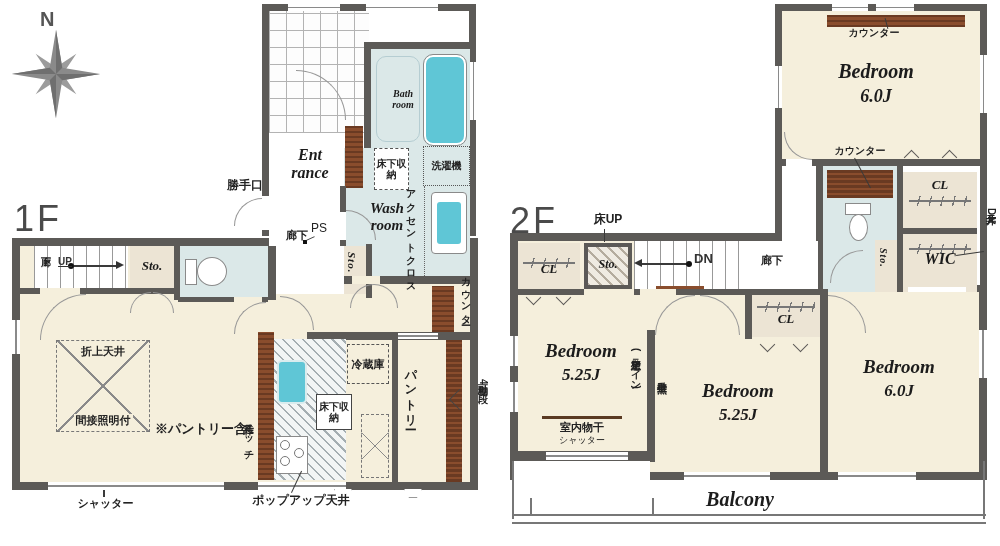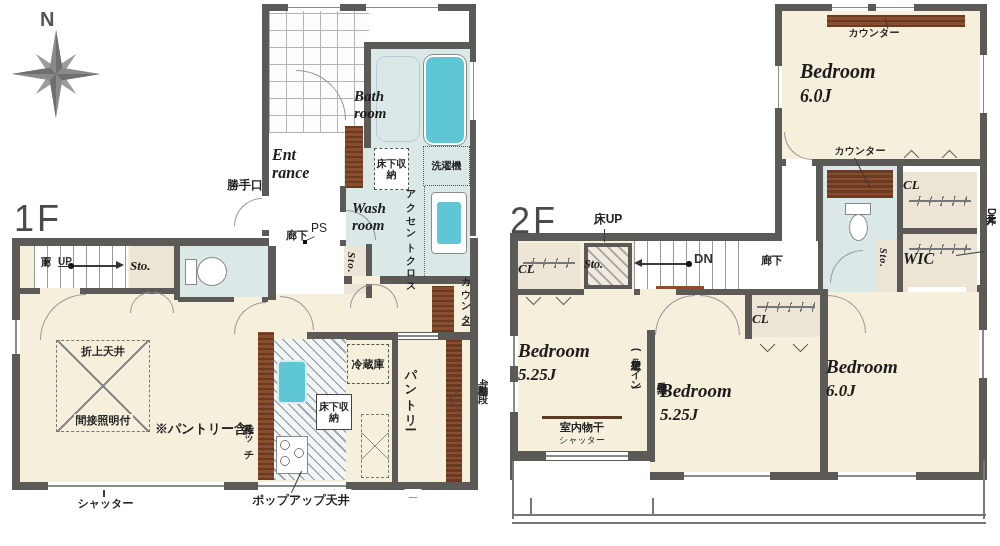--- a/index.html
+++ b/index.html
@@ -9,21 +9,21 @@
   .abs  { position:absolute; }
   .wall { position:absolute; background:#5c5a57; }
   .shell{ position:absolute; border:7px solid #5c5a57; background:#fff; }
   .shell.b8{ border-width:8px; }
   .room { position:absolute; }
   .cream{ background:#f5efdc; }
   .blue { background:#dbe8e8; }
   .beige{ background:#ece4d4; }
   .jp   { position:absolute; color:#222; font-weight:700; text-align:center; line-height:1.15; }
   .en   { position:absolute; font-family:"Liberation Serif", serif; font-style:italic; font-weight:700;
-          color:#1c1c1c; text-align:left; line-height:1.12; }
+          color:#1c1c1c; text-align:center; line-height:1.12; }
   .vt   { writing-mode:vertical-rl; letter-spacing:2px; text-align:left; }
   .floorlbl{ position:absolute; color:#4a4a4a; font-size:36px; letter-spacing:3px; font-weight:500; }
   .window-h{ position:absolute; background:linear-gradient(180deg,#fff 0 38%,#8a8a8a 38% 62%,#fff 62%); }
   .window-v{ position:absolute; background:linear-gradient(90deg,#fff 0 38%,#8a8a8a 38% 62%,#fff 62%); }
   .tile { background:#fdfdfd;
           background-image:repeating-linear-gradient(90deg,#b3b3b3 0 1px,transparent 1px 17px),
                            repeating-linear-gradient(0deg,#b3b3b3 0 1px,transparent 1px 17px); }
   .stairs{ background:#fff;
            background-image:repeating-linear-gradient(90deg,#999 0 1.2px,transparent 1.2px 13px); }
   .wood-h{ background:repeating-linear-gradient(0deg,#6a3a22 0 2.5px,#8a4d2d 2.5px 5px); }
@@ -165,21 +165,21 @@
 
   <div class="dot" style="left:303px;top:240px;width:4px;height:4px;border-radius:0;"></div>
   <div class="line" style="left:306px;top:238px;width:9px;height:1.2px;transform:rotate(-25deg);"></div>
 
   <div class="line" style="left:296px;top:470px;width:1.4px;height:24px;transform:rotate(25deg);"></div>
 
   <div class="en" style="left:272px;top:146px;width:76px;font-size:16px;">
     <div>Ent</div>
     <div>rance</div>
   </div>
-  <div class="en" style="left:354px;top:88px;width:62px;font-size:15px;">
+  <div class="en" style="left:372px;top:88px;width:62px;font-size:10px;">
     <div>Bath</div>
     <div>room</div>
   </div>
   <div class="en" style="left:352px;top:200px;width:70px;font-size:15px;">
     <div>Wash</div>
     <div>room</div>
   </div>
   <div class="jp vt" style="left:405px;top:182px;height:108px;font-size:10px;">アクセントクロス</div>
   <div class="jp" style="left:218px;top:179px;width:54px;font-size:12px;">勝手口</div>
   <div class="jp" style="left:280px;top:229px;width:34px;font-size:11px;">廊下</div>
@@ -315,14 +315,15 @@
   <div class="jp vt" style="left:656px;top:374px;height:50px;font-size:10px;letter-spacing:1px;">垂壁無</div>
   <div class="en" style="left:752px;top:312px;width:68px;font-size:13px;">CL</div>
   <div class="en" style="left:660px;top:380px;width:156px;font-size:19px;">
     <div>Bedroom</div>
     <div style="font-size:17px;margin-top:4px;">5.25J</div>
   </div>
   <div class="en" style="left:826px;top:356px;width:146px;font-size:19px;">
     <div>Bedroom</div>
     <div style="font-size:17px;margin-top:4px;">6.0J</div>
   </div>
+  <div class="en ballbl" style="left:640px;top:488px;width:200px;">Balcony</div>
 
 </div>
 
 </body></html>

